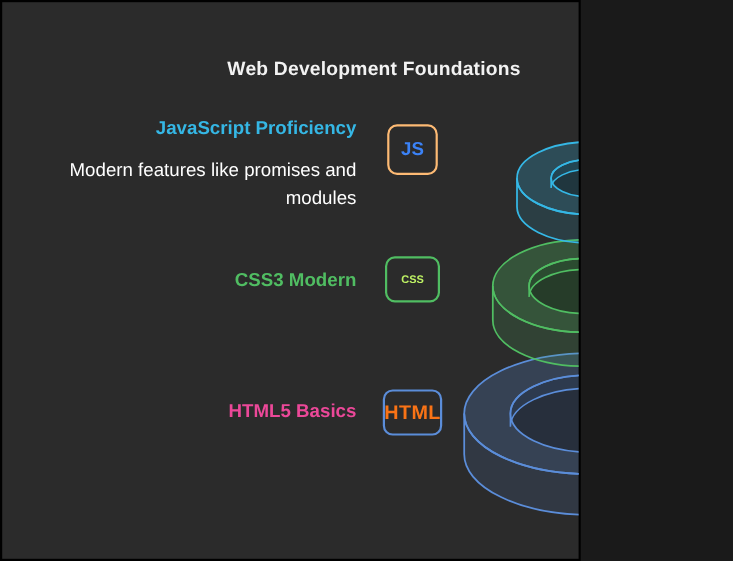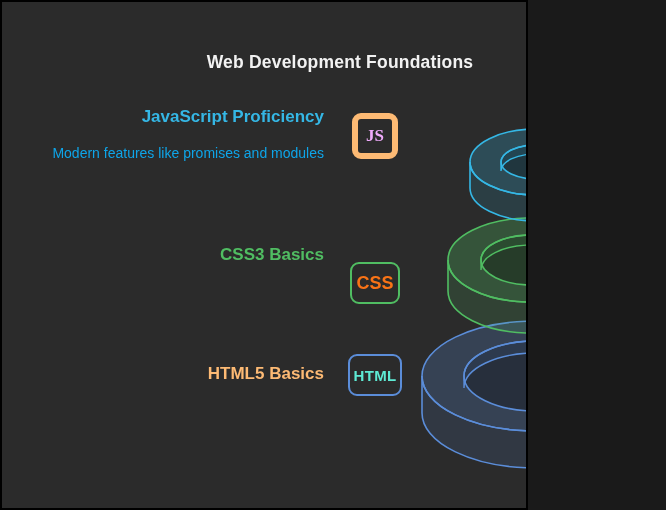--- a/index.html
+++ b/index.html
@@ -8,56 +8,56 @@
     background:#2b2b2b; border:2px solid #000; box-sizing:border-box;
     font-family:"Liberation Sans", sans-serif; overflow:hidden;
   }
   .title {
     position:absolute; top:50px; left:10px; width:656px;
     text-align:center; color:#f2f2f2; font-size:17.5px; font-weight:700;
     letter-spacing:0.2px;
   }
   .layer { position:absolute; left:24px; width:298px; text-align:right; }
   .layer .heading { font-size:17px; font-weight:700; margin:0 0 16px 0; line-height:1.2; }
-  .layer .desc { font-size:14px; color:#0ea5e9; line-height:1.45; }
+  .layer .desc { font-size:17px; color:#ffffff; line-height:1.45; }
   .layer-js   { top:105px; }
   .layer-js .heading   { color:#35b7e5; }
   .layer-css  { top:243px; }
   .layer-css .heading  { color:#50bd62; }
   .layer-css .desc { max-width:248px; margin-left:auto; }
   .layer-html { top:362px; }
-  .layer-html .heading { color:#fdba74; }
+  .layer-html .heading { color:#ec4899; }
 
   .badge {
     position:absolute; display:flex; align-items:center; justify-content:center;
     border-radius:9px; font-weight:700; box-sizing:border-box; background:transparent;
   }
-  .badge-js   { left:350px; top:111px; width:46px; height:46px; border:6px solid #fdba74; color:#f0abfc; font-size:17px;font-family:Liberation Serif, serif; }
-  .badge-css  { left:348px; top:231px; width:50px; height:42px; border:2px solid #50bd62; color:#f97316; font-size:18px;margin-top:29px; }
-  .badge-html { left:346px; top:352px; width:54px; height:42px; border:2px solid #5b8dd9; color:#5eead4; font-size:15px; letter-spacing:0.3px; }
+  .badge-js   { left:350px; top:111px; width:46px; height:46px; border:2px solid #fdba74; color:#3b82f6; font-size:17px; }
+  .badge-css  { left:348px; top:231px; width:50px; height:42px; border:2px solid #50bd62; color:#bef264; font-size:10px; }
+  .badge-html { left:346px; top:352px; width:54px; height:42px; border:2px solid #5b8dd9; color:#f97316; font-size:18px; letter-spacing:0.3px; }
 
   .rings { position:absolute; left:0; top:0; width:666px; height:510px; pointer-events:none; }
 </style>
 </head>
 <body>
 
 <div class="canvas">
 
   <div class="title">Web Development Foundations</div>
 
   <div class="layer layer-js">
     <div class="heading">JavaScript Proficiency</div>
     <div class="desc">Modern features like promises and modules</div>
   </div>
   <div class="badge badge-js">
     <span>JS</span>
   </div>
 
   <div class="layer layer-css">
-    <div class="heading">CSS3 Basics</div>
+    <div class="heading">CSS3 Modern</div>
   </div>
   <div class="badge badge-css">
     <span>CSS</span>
   </div>
 
   <div class="layer layer-html">
     <div class="heading">HTML5 Basics</div>
   </div>
   <div class="badge badge-html">
     <span>HTML</span>

